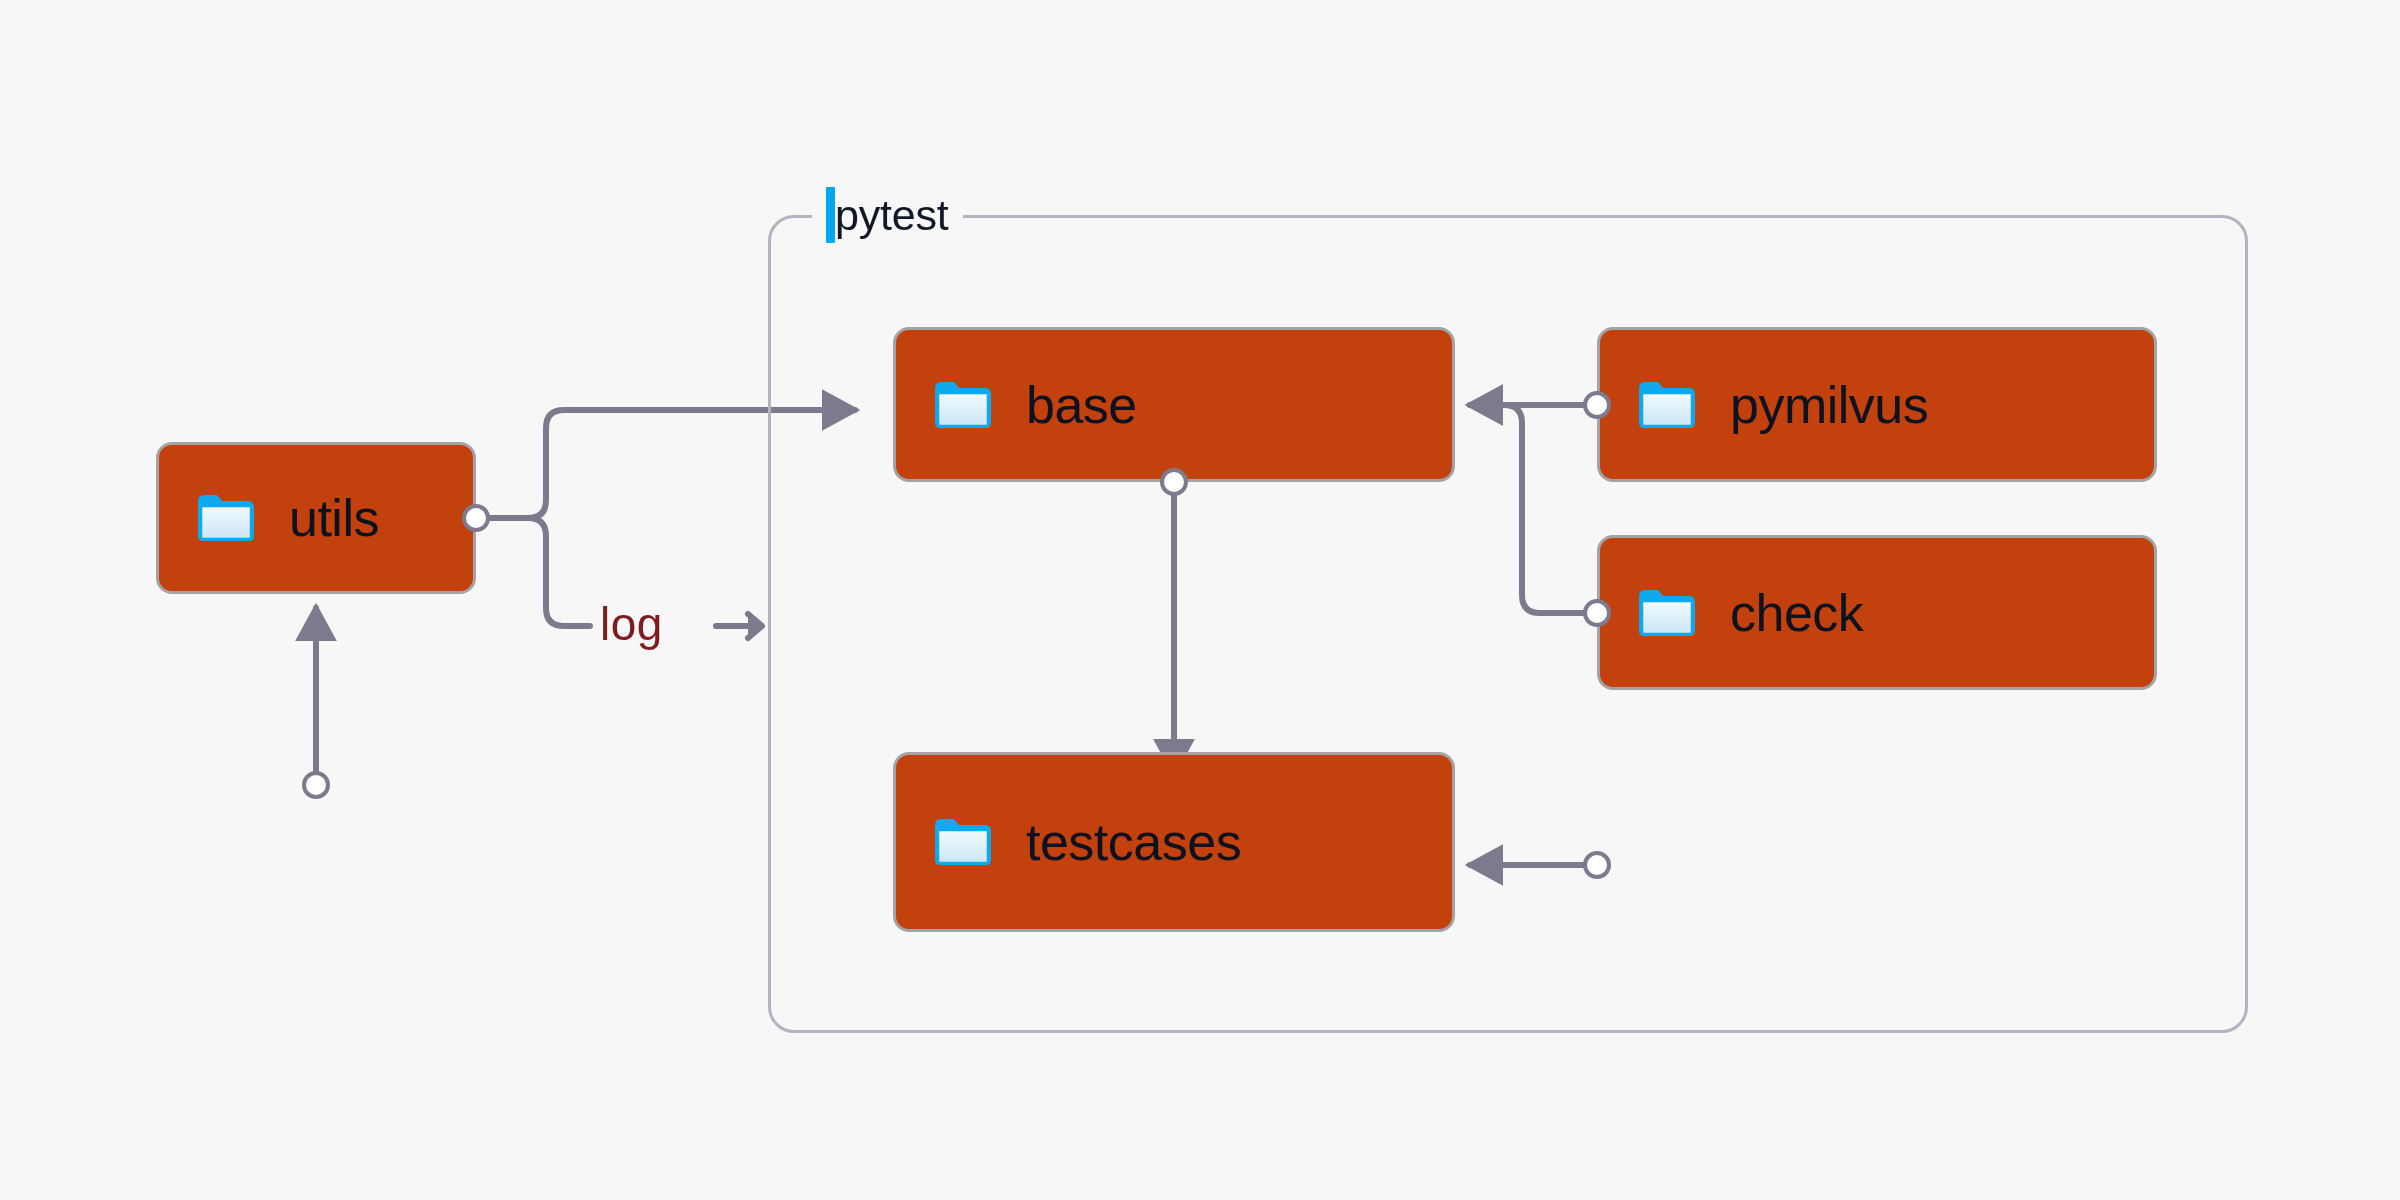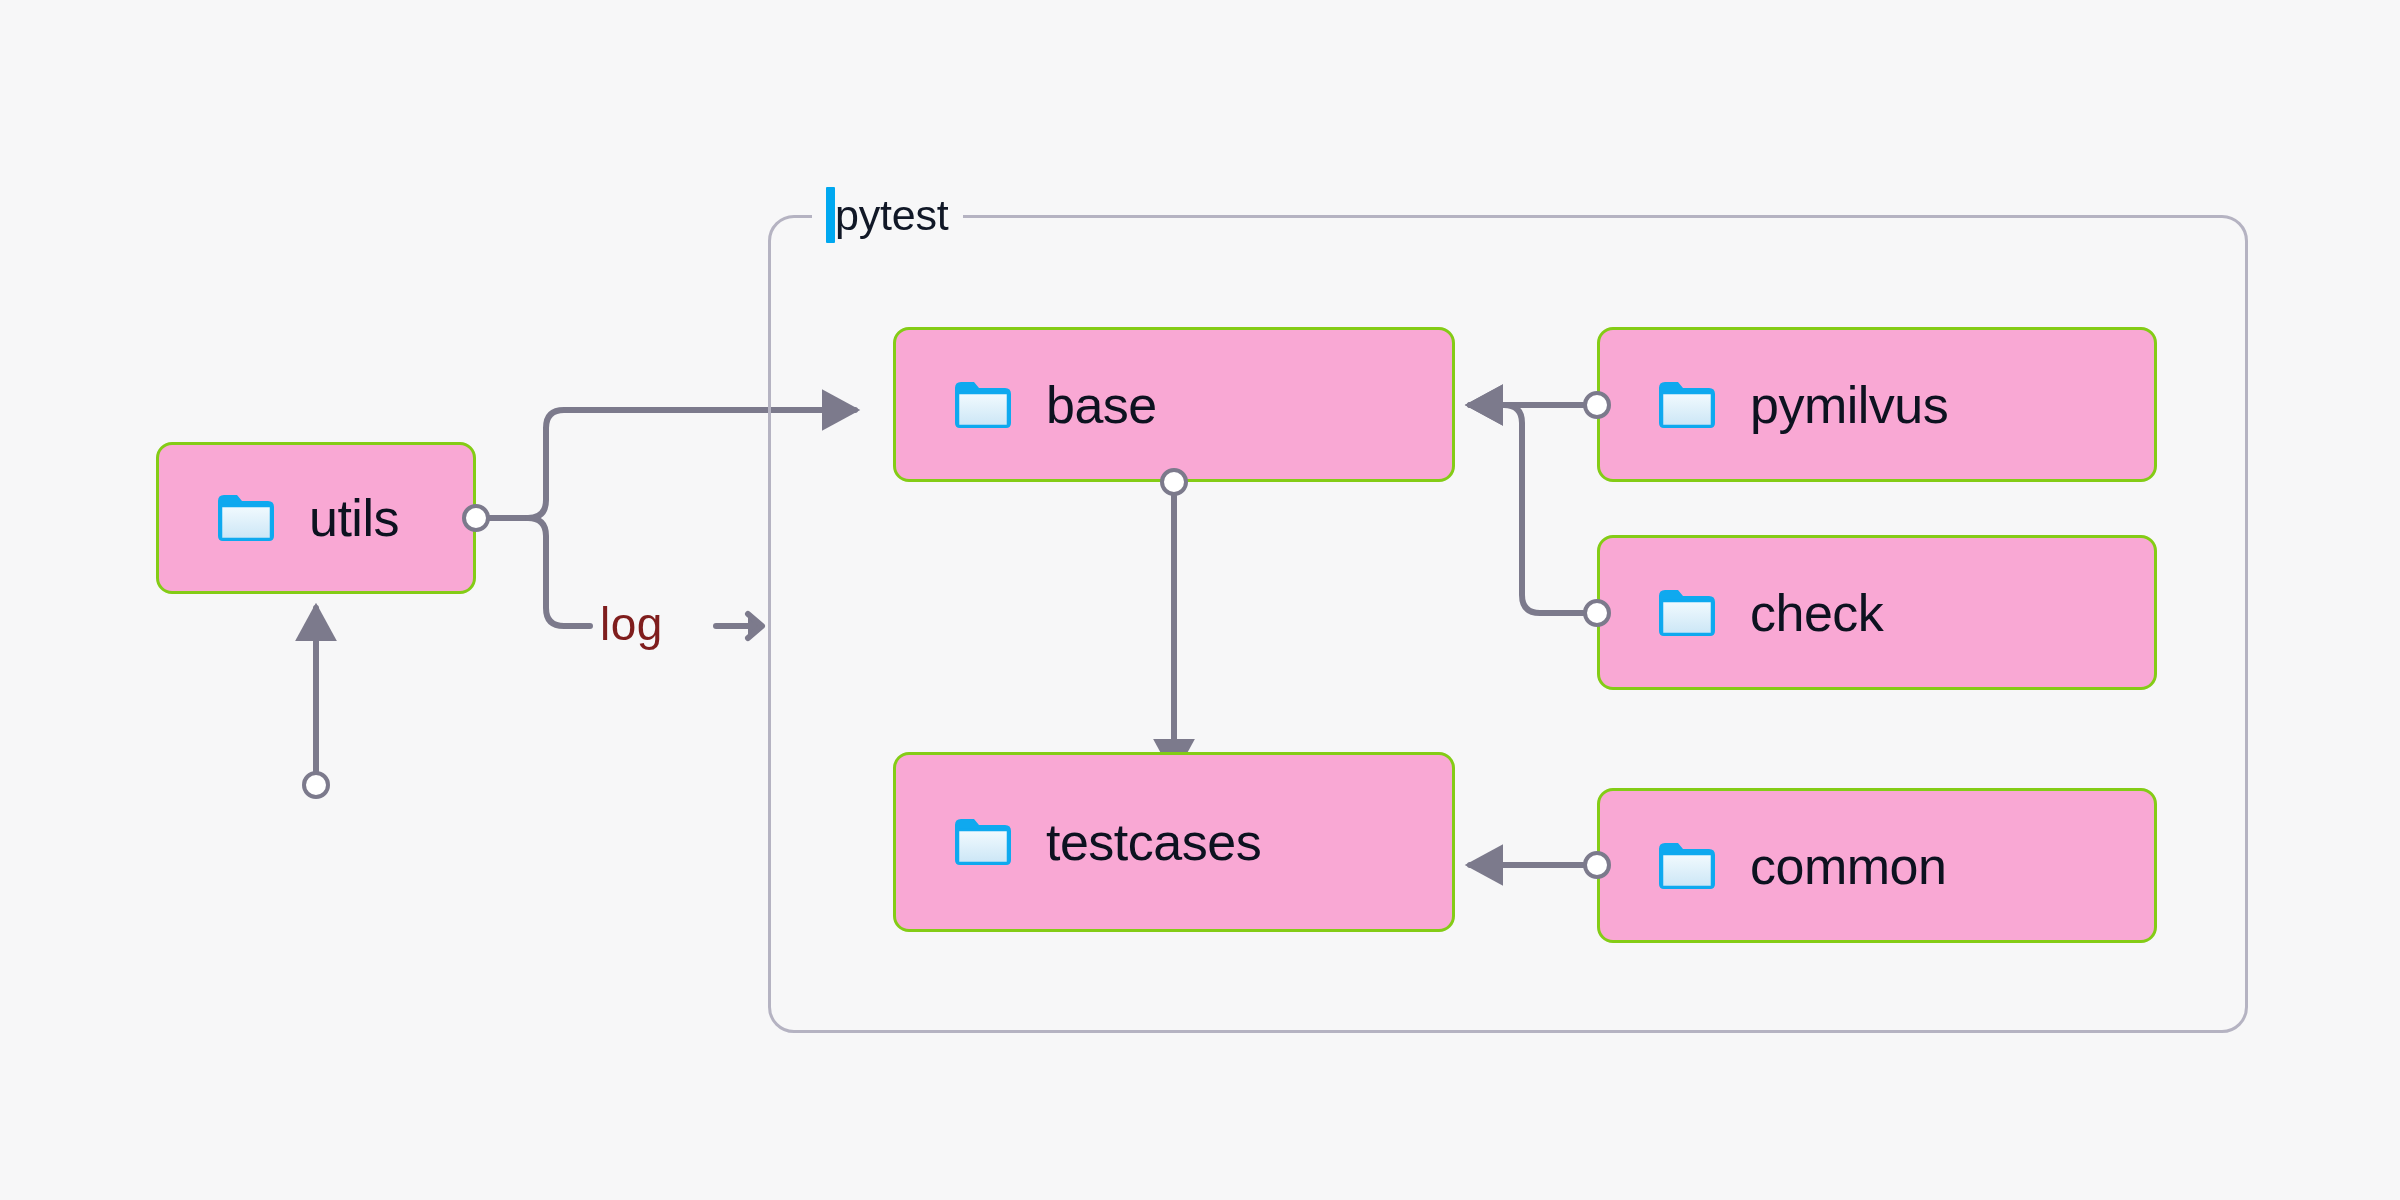--- a/index.html
+++ b/index.html
@@ -57,26 +57,26 @@
     color: #111827;
     letter-spacing: -0.2px;
     line-height: 1;
     white-space: nowrap;
   }
 
   
   .node {
     position: absolute;
     box-sizing: border-box;
-    background: #f9a8d4;
-    border: 3px solid #84cc16;
+    background: #c2410c;
+    border: 3px solid #a3a3a3;
     border-radius: 16px;
     display: flex;
     align-items: center;
-    padding-left: 56px;
+    padding-left: 36px;
     gap: 32px;
   }
   .node-label {
     font-size: 52px;
     color: #0d1220;
     letter-spacing: -0.5px;
     line-height: 1;
     white-space: nowrap;
   }
 
@@ -196,24 +196,17 @@
 
   <div class="node" style="left:1597px; top:535px; width:560px; height:155px;">
     <svg class="folder-icon" viewBox="0 0 62 54">
       <path d="M3 10 Q3 4 9 4 L22 4 L27 10 L53 10 Q59 10 59 16 L59 45 Q59 50 54 50 L8 50 Q3 50 3 45 Z" fill="#0fa9ef"></path>
       <rect x="6" y="15" width="50" height="33" rx="1" fill="url(#folderGrad)" stroke="#0fa9ef" stroke-width="2.5"></rect>
     </svg>
     <span class="node-label">check</span>
   </div>
   <div class="port" style="left:1583px; top:599px;"></div>
 
-  <div class="node" style="left:1597px; top:788px; width:560px; height:155px;">
-    <svg class="folder-icon" viewBox="0 0 62 54">
-      <path d="M3 10 Q3 4 9 4 L22 4 L27 10 L53 10 Q59 10 59 16 L59 45 Q59 50 54 50 L8 50 Q3 50 3 45 Z" fill="#0fa9ef"></path>
-      <rect x="6" y="15" width="50" height="33" rx="1" fill="url(#folderGrad)" stroke="#0fa9ef" stroke-width="2.5"></rect>
-    </svg>
-    <span class="node-label">common</span>
-  </div>
   <div class="port" style="left:1583px; top:851px;"></div>
 
   <div class="edge-label" style="left:600px; top:601px;">log</div>
 
 </div>
 
 </body></html>

